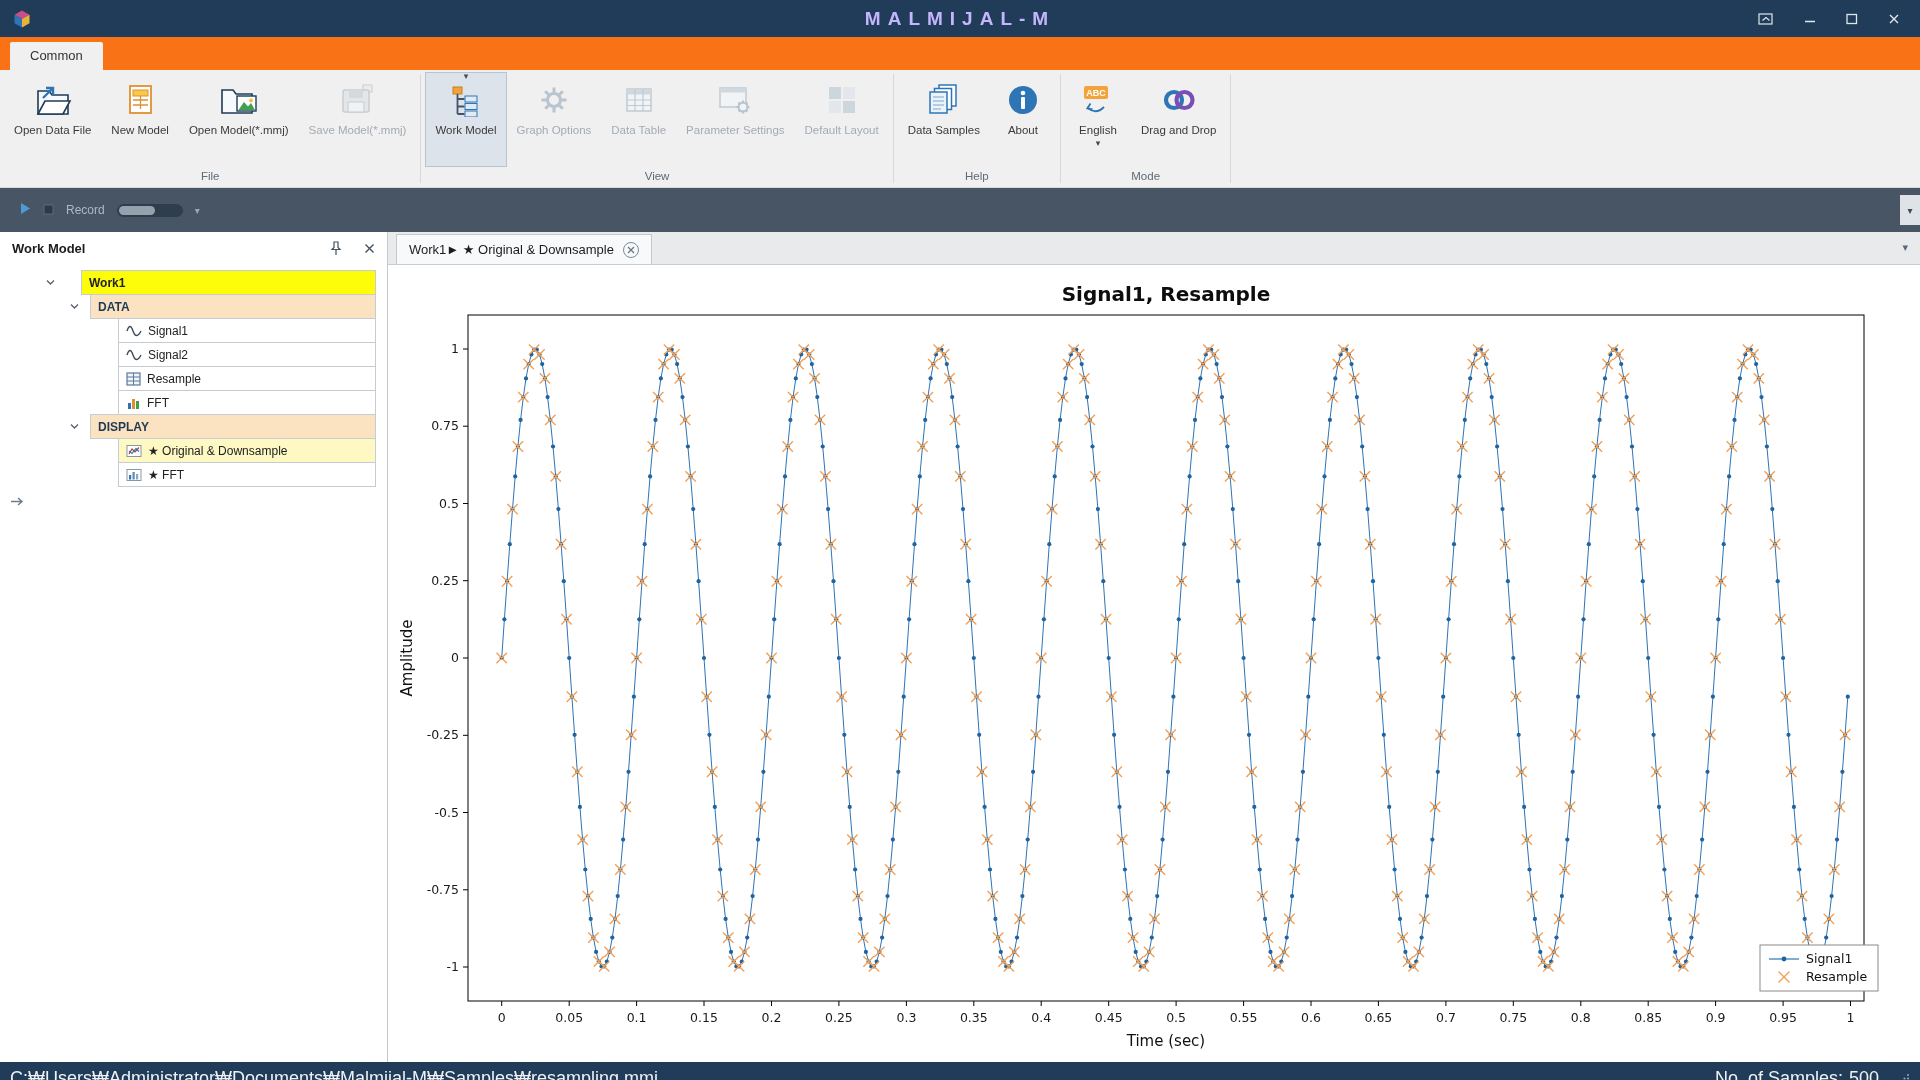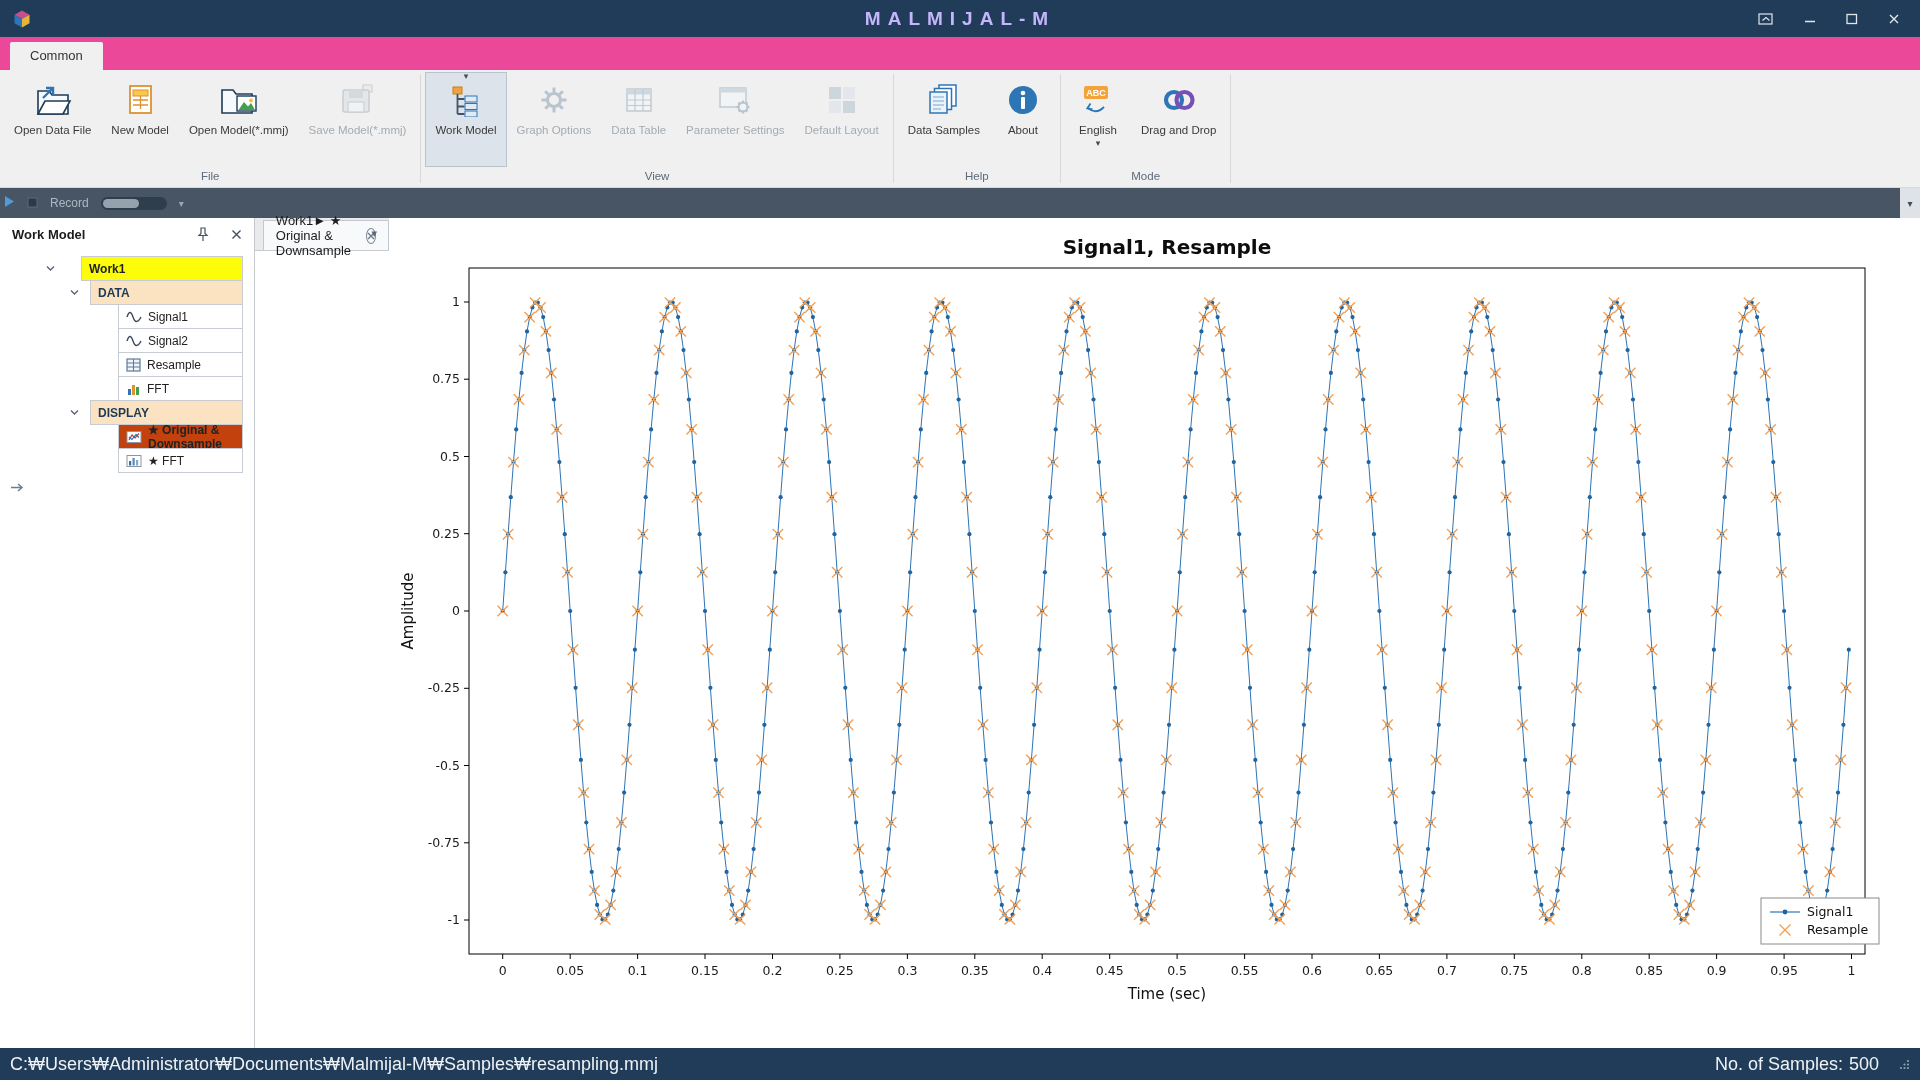--- a/index.html
+++ b/index.html
@@ -7,21 +7,21 @@
   body{font-family:"Liberation Sans",sans-serif;background:#f0f0f0;position:relative}
 
   
   .titlebar{height:37px;background:#203c58;display:flex;align-items:center;padding:0 12px;position:relative}
   .logo{display:flex;align-items:center}
   .title{position:absolute;left:0;right:0;text-align:center;color:#c4b5fd;font-size:19px;font-weight:bold;letter-spacing:7px}
   .wincontrols{margin-left:auto;display:flex;gap:30px;align-items:center;z-index:2;padding-right:8px}
   .wincontrols span{display:flex;align-items:center;cursor:pointer}
 
   
-  .tabstrip{height:33px;background:#ec4899;display:flex;align-items:flex-end;padding-left:10px}
+  .tabstrip{height:33px;background:#f97316;display:flex;align-items:flex-end;padding-left:10px}
   .ribbontab{background:#f0f0f0;color:#333;font-size:13px;padding:6px 20px 7px;border-radius:2px 2px 0 0;cursor:pointer}
 
   
   .ribbon{height:118px;background:#f0f0f0;border-bottom:1px solid #d9dadb}
   .rgroups{display:flex;height:100%;align-items:stretch}
   .rgroup{display:flex;flex-direction:column;padding:2px 4px 0}
   .rbuttons{flex:1;display:flex;align-items:stretch}
   .rbtn{display:flex;flex-direction:column;align-items:center;padding:8px 9px 2px;min-width:66px;max-width:150px;cursor:pointer;position:relative;border:1px solid transparent}
   .rbtn.selected{background:#dce3ea;border:1px solid #b9c4cf}
   .rbtn.disabled{cursor:default}
@@ -29,21 +29,21 @@
   .rbtn.disabled .ricon{opacity:.6}
   .rlabel{font-size:11.5px;color:#3a3a3a;text-align:center;line-height:1.25;margin-top:4px}
   .rbtn.wide .rlabel{white-space:nowrap}
   .rbtn.disabled .rlabel{color:#a3abb2}
   .rcaret-top{position:absolute;top:-2px;left:50%;transform:translateX(-50%);font-size:9px;color:#3f4c59}
   .rcaret-bottom{font-size:9px;color:#3f4c59;margin-top:1px}
   .rgrouplabel{font-size:11.5px;color:#5d6b79;text-align:center;padding:3px 0 5px}
   .rsep{width:1px;background:#d7d8d9;margin:4px 0}
 
   
-  .recordbar{height:30px;background:#475565;display:flex;align-items:center;padding:0 0 0 4px;gap:12px}
+  .recordbar{height:44px;background:#475565;display:flex;align-items:center;padding:0 0 0 20px;gap:12px}
   .rec-label{color:#aeb8c2;font-size:12px}
   .rec-slider{width:66px;height:13px;background:#2f3e4d;border-radius:7px;position:relative;display:inline-block}
   .rec-thumb{position:absolute;left:2px;top:2px;width:36px;height:9px;background:#95a1ad;border-radius:5px}
   .rec-caret{color:#9aa7b3;font-size:10px;cursor:pointer}
   .rec-right{margin-left:auto;background:#dfe3e7;color:#3f4c59;width:20px;height:30px;display:flex;align-items:center;justify-content:center;font-size:10px;cursor:pointer}
 
   
   .main{display:flex;height:830px;background:#fff}
   .leftpanel{width:388px;border-right:1px solid #c5c9cd;background:#fff;display:flex;flex-direction:column}
   .panelhead{height:32px;display:flex;align-items:center;padding:0 12px;font-weight:bold;font-size:13px;color:#1c1c1c}
@@ -52,26 +52,26 @@
   .tree{position:relative;padding-top:6px;flex:1}
   .trow{height:25px;display:flex;align-items:center;position:relative;margin-top:-1px}
   .trow:first-child{margin-top:0}
   .twist{position:absolute;display:flex;align-items:center;cursor:pointer}
   .lvl0 .twist{left:46px}
   .lvl1 .twist{left:70px}
   .tbox{height:25px;border:1px solid #c6ccd2;display:flex;align-items:center;font-size:12px;padding:0 7px;background:#fff;flex:1;margin-right:11px;gap:6px;color:#222}
   .lvl0 .tbox{margin-left:81px;background:#fdfd0a;font-weight:bold}
   .lvl1 .tbox{margin-left:90px;background:#fbe2c0;font-weight:bold;color:#1e3a56}
   .lvl2 .tbox{margin-left:118px}
-  .trow.sel .tbox{background:#c2410c;font-weight:bold}
+  .trow.sel .tbox{background:#fef9c3;font-weight:normal}
   .ticon{display:flex;align-items:center}
   .tpointer{position:absolute;left:10px}
 
   
-  .rightpane{flex:1;display:flex;flex-direction:row}
+  .rightpane{flex:1;display:flex;flex-direction:column}
   .docbar{height:33px;background:#e8eaec;border-bottom:1px solid #c8ccd0;display:flex;align-items:flex-end;padding-left:8px;position:relative}
   .doctab{background:#f8f9fa;border:1px solid #c3c8cd;border-bottom:none;height:30px;display:flex;align-items:center;padding:0 12px;font-size:13px;gap:9px;cursor:pointer;color:#1c1c1c}
   .tabclose{width:16px;height:16px;border:1px solid #7c8a97;border-radius:50%;display:flex;align-items:center;justify-content:center;cursor:pointer}
   .docbar-caret{position:absolute;right:12px;top:9px;color:#5a6a7a;font-size:11px;cursor:pointer}
   .charthost{width:1531px;height:797px;background:#fff}
 
   
   .statusbar{height:32px;background:#203c58;color:#eef2f6;display:flex;align-items:center;font-size:18px;padding:0 10px}
   .status-right{margin-left:auto;display:flex;align-items:center;gap:6px}
   .grip{margin-left:14px;display:flex;align-items:flex-end;cursor:pointer}

